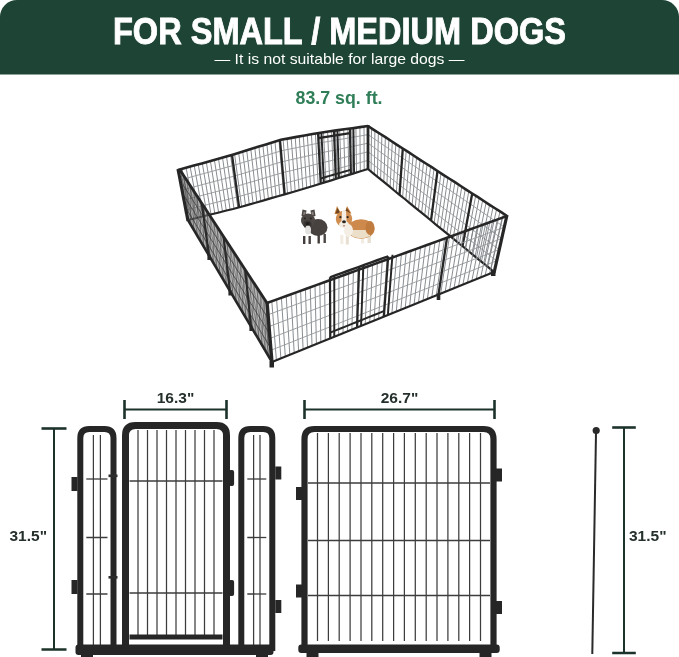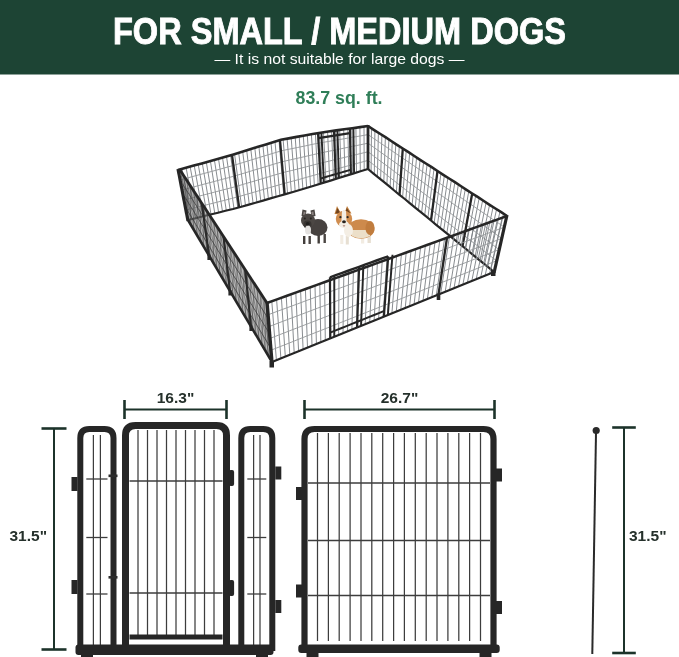--- a/index.html
+++ b/index.html
@@ -1,17 +1,17 @@
 <!DOCTYPE html>
 <html><head>
 <meta charset="utf-8">
 <style>
   html,body { margin:0; padding:0; background:#ffffff; }
   .page { position:relative; width:679px; height:657px; overflow:hidden;
-          font-family:"Liberation Sans",sans-serif; }
+          font-family:"Liberation Sans",sans-serif;border-radius:17px; }
 </style>
 </head>
 <body>
 <div class="page">
 <svg width="679" height="657" viewBox="0 0 679 657" xmlns="http://www.w3.org/2000/svg">
 
 <rect x="0" y="0" width="679" height="657" fill="#ffffff"></rect>
 
 <rect x="0" y="0" width="679" height="74.5" fill="#1d4434"></rect>
 

